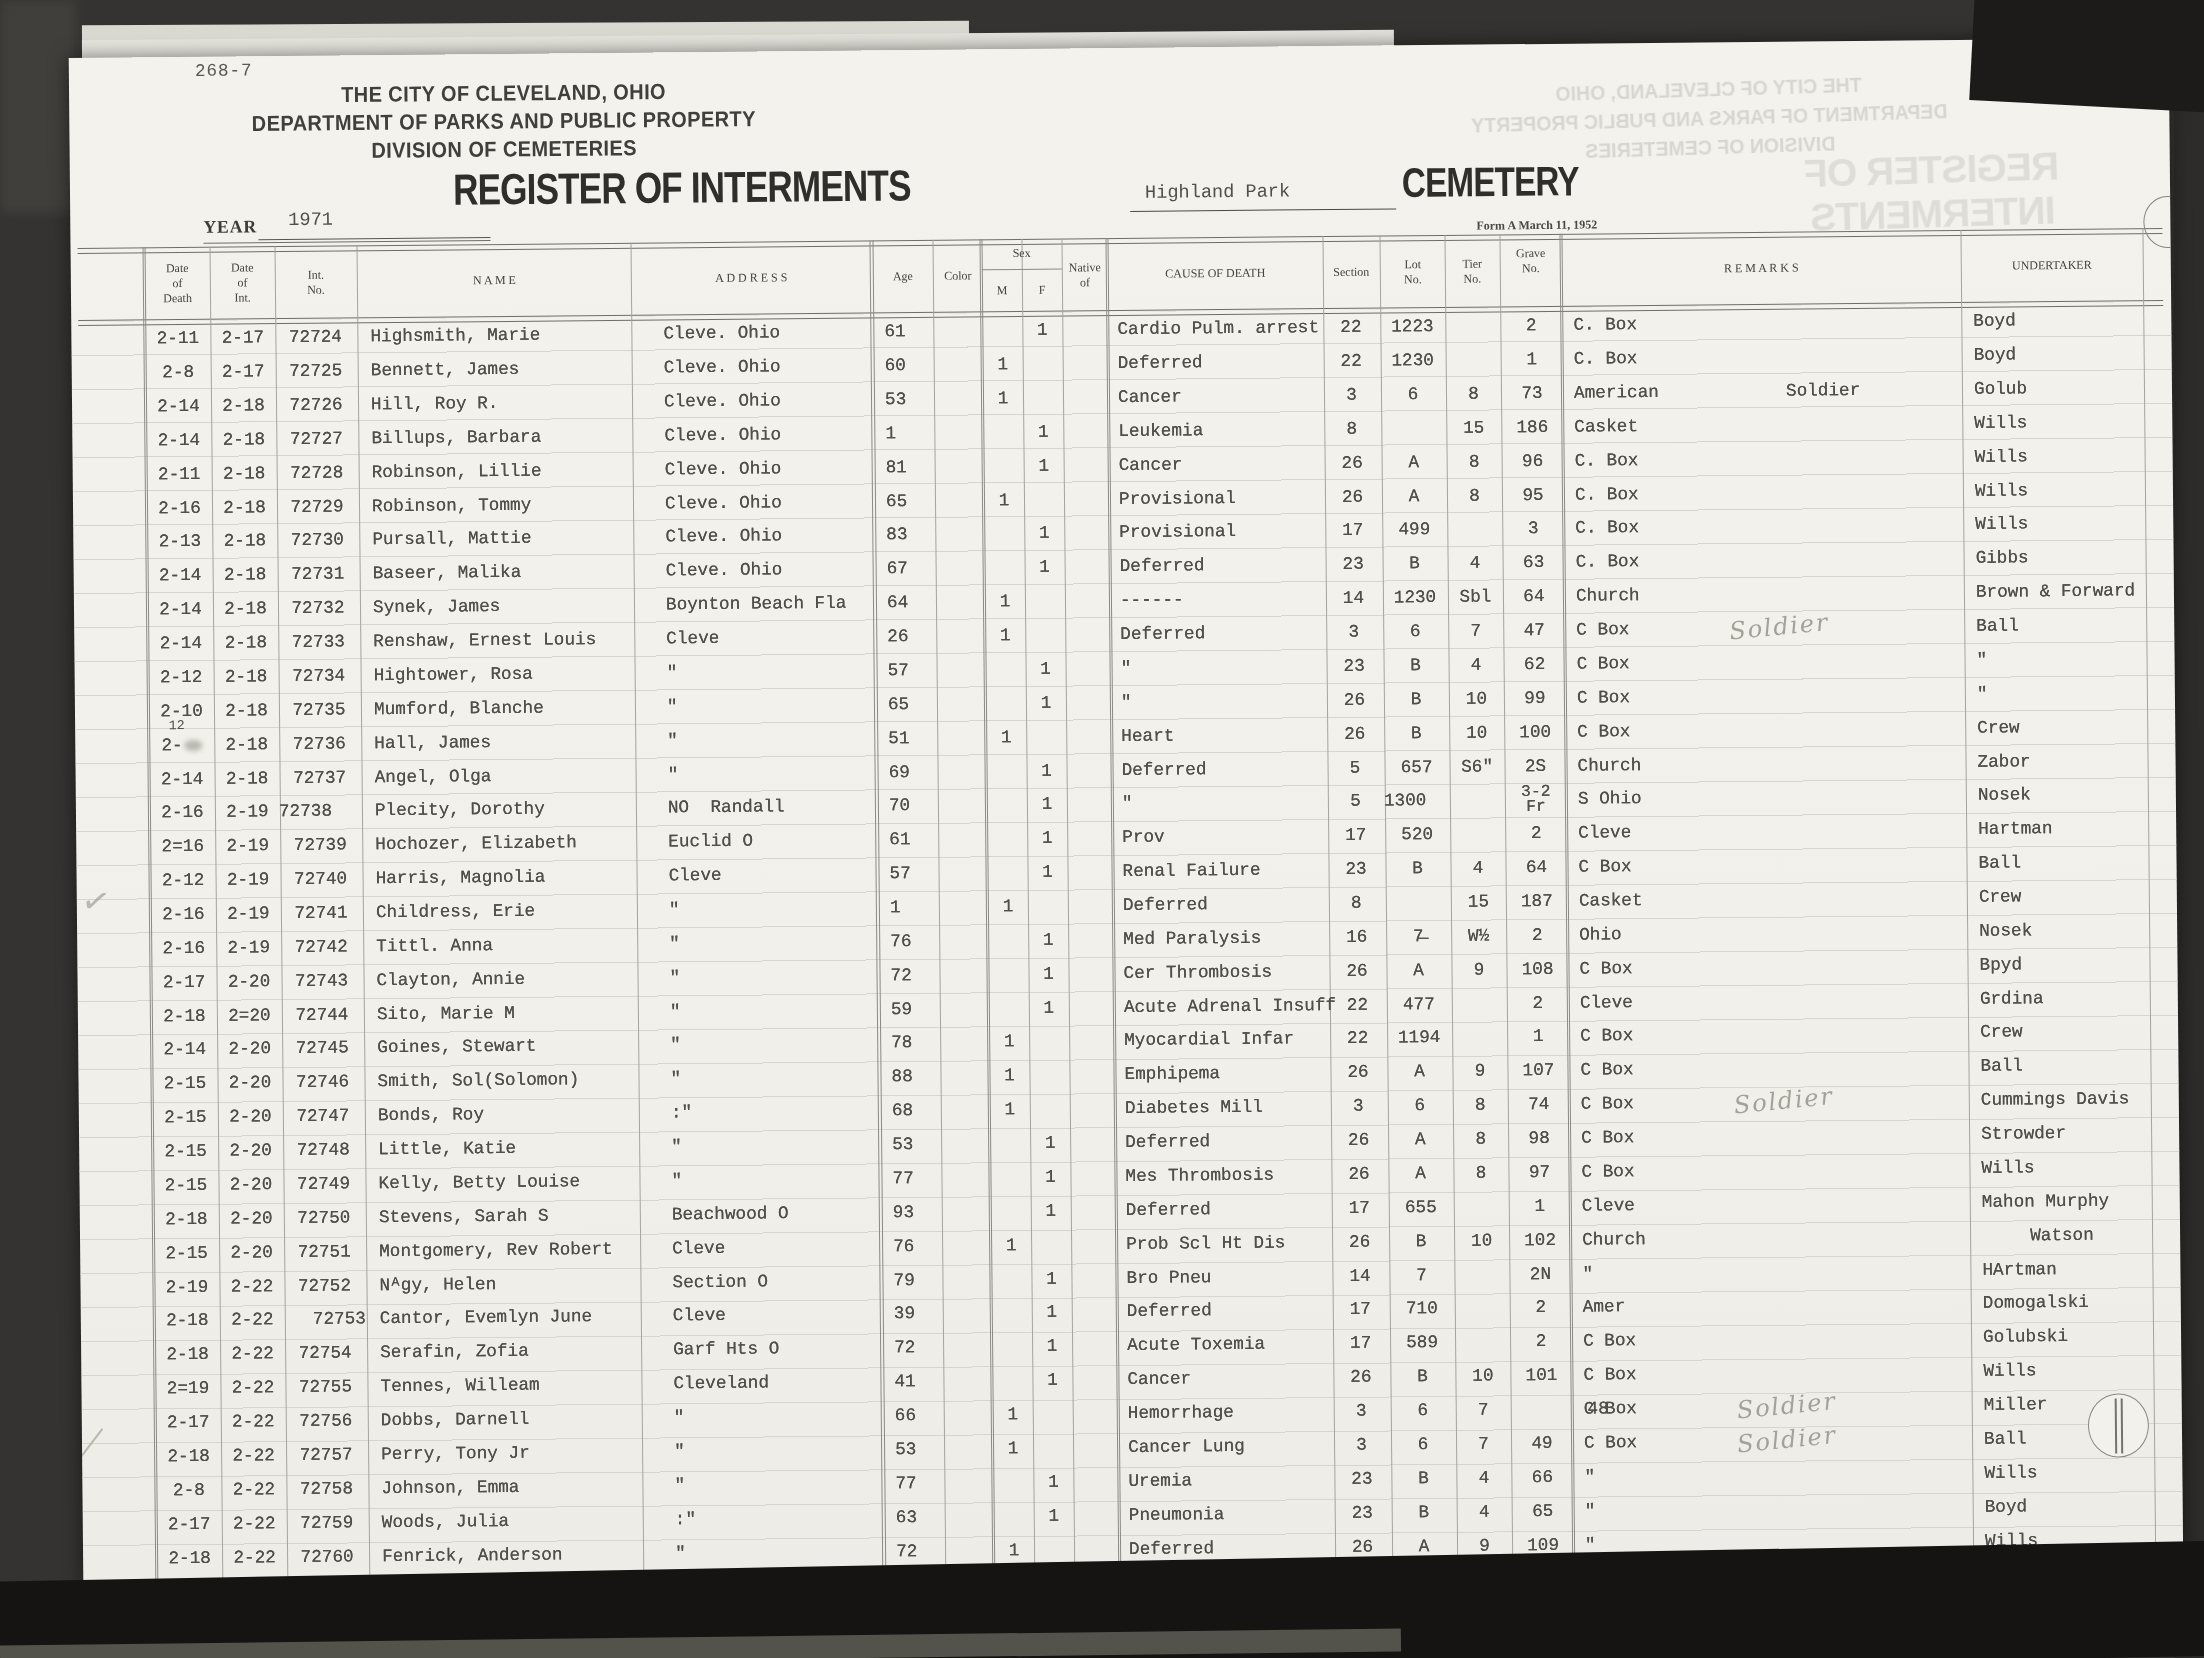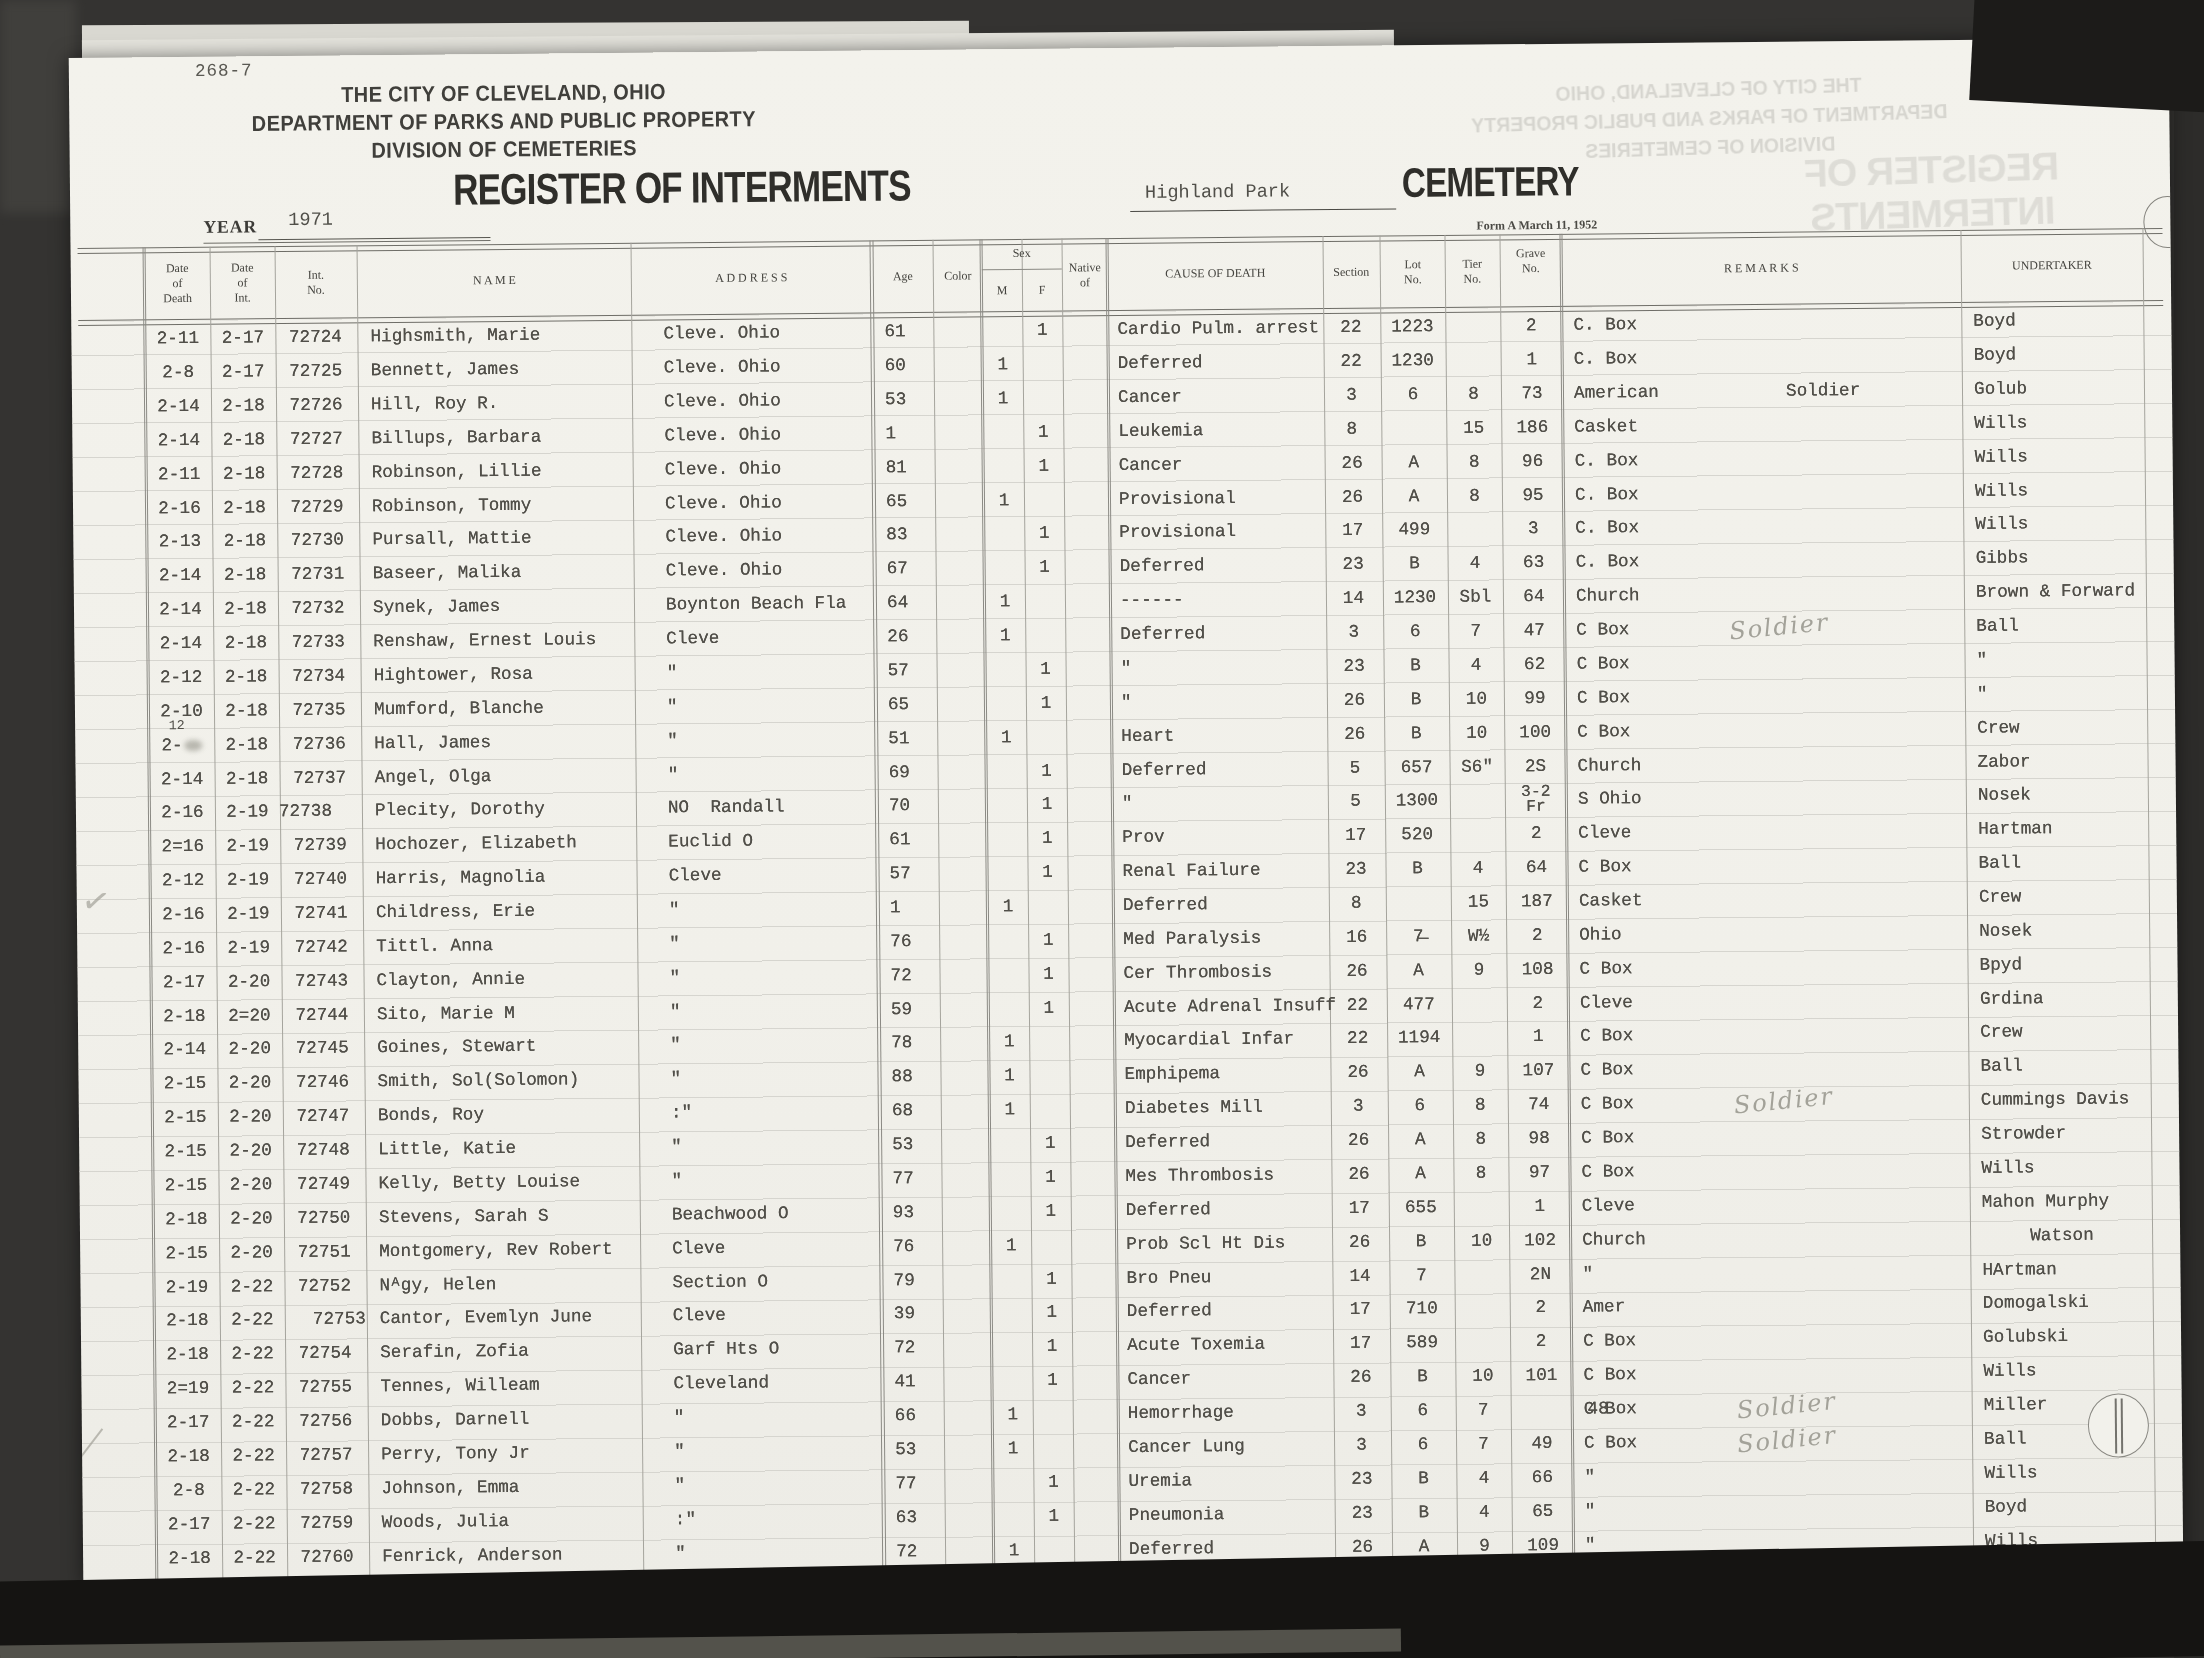--- a/index.html
+++ b/index.html
@@ -383,21 +383,21 @@
       <div class="row" style="left: 74px; top: 738px; width: 1998px; height: 34px;">
         <div class="cell" style="top: 0px; line-height: 34px; left: 0px; width: 65px; text-align: center;">2-16</div>
         <div class="cell" style="top: 0px; line-height: 34px; left: 65px; width: 65px; text-align: center;">2-19</div>
         <div class="cell" style="top: 0px; line-height: 34px; left: 129px; width: 82px; text-align: left;">72738</div>
         <div class="cell" style="top: 0px; line-height: 34px; left: 225px;">Plecity, Dorothy</div>
         <div class="cell" style="top: 0px; line-height: 34px; left: 518px;">NO  Randall</div>
         <div class="cell" style="top: 0px; line-height: 34px; left: 739px;">70</div>
         <div class="cell" style="top: 0px; line-height: 34px; left: 877px; width: 40px; text-align: center;">1</div>
         <div class="cell" style="top: 0px; line-height: 34px; left: 972px;">"</div>
         <div class="cell" style="top: 0px; line-height: 34px; left: 1177px; width: 57px; text-align: center;">5</div>
-        <div class="cell" style="top: 0px; line-height: 34px; left: 1234px; width: 66px; text-align: center;">1300</div>
+        <div class="cell" style="top: 0px; line-height: 34px; left: 1234px; width: 66px; ">1300</div>
         <div class="cell twoline" style="top: 0px; line-height: 15px; left: 1355px; width: 62px; text-align: center;">3-2
 Fr</div>
         <div class="cell" style="top: 0px; line-height: 34px; left: 1428px;">S Ohio</div>
         <div class="cell" style="top: 0px; line-height: 34px; left: 1828px;">Nosek</div>
       </div>
       <div class="row" style="left: 74px; top: 772px; width: 1998px; height: 34px;">
         <div class="cell" style="top: 0px; line-height: 34px; left: 0px; width: 65px; text-align: center;">2=16</div>
         <div class="cell" style="top: 0px; line-height: 34px; left: 65px; width: 65px; text-align: center;">2-19</div>
         <div class="cell" style="top: 0px; line-height: 34px; left: 129px; width: 82px; text-align: center;">72739</div>
         <div class="cell" style="top: 0px; line-height: 34px; left: 225px;">Hochozer, Elizabeth</div>

